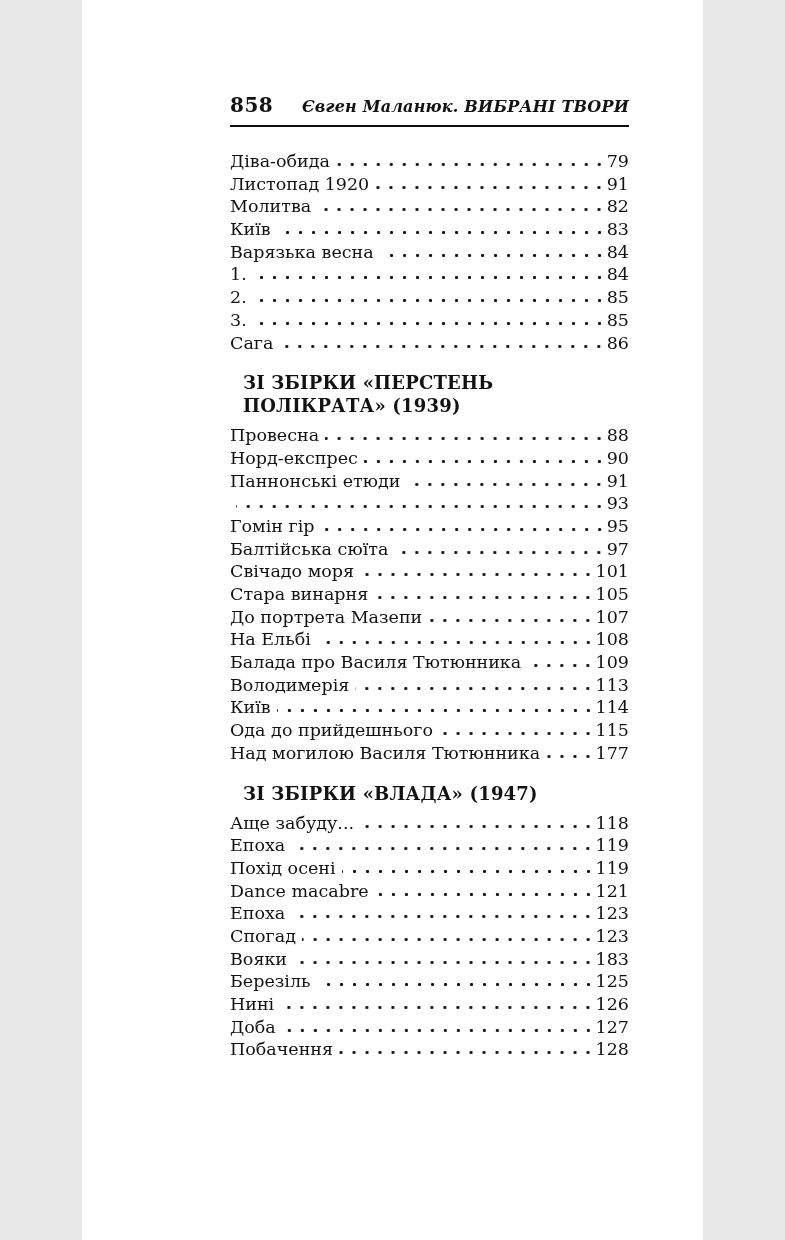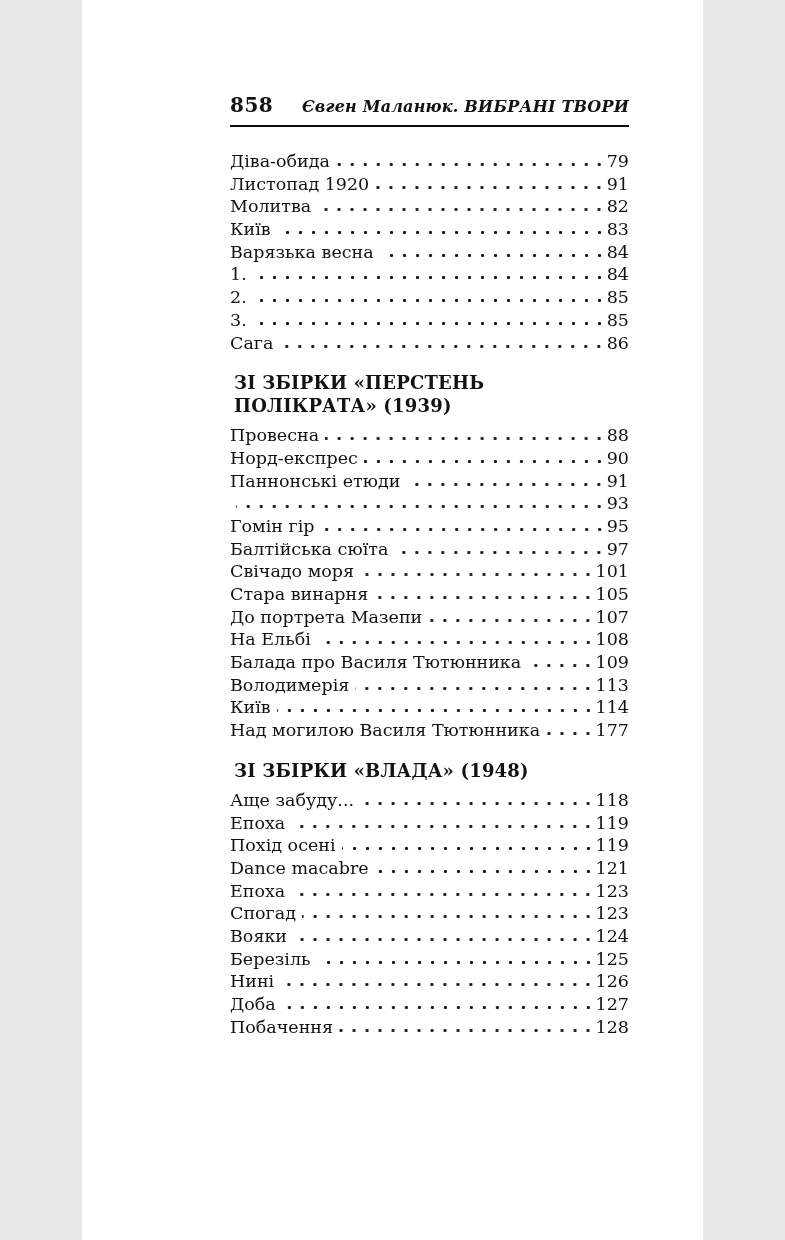--- a/index.html
+++ b/index.html
@@ -31,21 +31,21 @@
     font-weight: bold;
     font-style: italic;
     font-size: 16px;
     letter-spacing: 0.2px;
   }
   .toc { margin-top: 23px; }
   .toc-section { margin: 0; }
   .section-heading {
     font-size: 18px;
     font-weight: bold;
-    margin: 17px 0 7px 4px;
+    margin: 17px 0 7px 13px;
     line-height: 23px;
     letter-spacing: 0.2px;
   }
   .toc-row {
     display: flex;
     align-items: baseline;
     font-size: 17.5px;
     line-height: 22.7px;
     height: 22.7px;
   }
@@ -178,27 +178,32 @@
           <span class="toc-title">Володимерія</span>
           <span class="dot-leader"></span>
           <span class="toc-page">113</span>
         </div>
         <div class="toc-row">
           <span class="toc-title">Київ</span>
           <span class="dot-leader"></span>
           <span class="toc-page">114</span>
         </div>
         <div class="toc-row">
+          <span class="toc-title">Ода до прийдешнього</span>
+          <span class="dot-leader"></span>
+          <span class="toc-page">115</span>
+        </div>
+        <div class="toc-row">
           <span class="toc-title">Над могилою Василя Тютюнника</span>
           <span class="dot-leader"></span>
           <span class="toc-page">177</span>
         </div>
       </div>
       <div class="toc-section">
-        <div class="section-heading">ЗІ ЗБІРКИ «ВЛАДА» (1948)</div>
+        <div class="section-heading">ЗІ ЗБІРКИ «ВЛАДА» (1947)</div>
         <div class="toc-row">
           <span class="toc-title">Аще забуду...</span>
           <span class="dot-leader"></span>
           <span class="toc-page">118</span>
         </div>
         <div class="toc-row">
           <span class="toc-title">Епоха</span>
           <span class="dot-leader"></span>
           <span class="toc-page">119</span>
         </div>
@@ -218,21 +223,21 @@
           <span class="toc-page">123</span>
         </div>
         <div class="toc-row">
           <span class="toc-title">Спогад</span>
           <span class="dot-leader"></span>
           <span class="toc-page">123</span>
         </div>
         <div class="toc-row">
           <span class="toc-title">Вояки</span>
           <span class="dot-leader"></span>
-          <span class="toc-page">124</span>
+          <span class="toc-page">183</span>
         </div>
         <div class="toc-row">
           <span class="toc-title">Березіль</span>
           <span class="dot-leader"></span>
           <span class="toc-page">125</span>
         </div>
         <div class="toc-row">
           <span class="toc-title">Нині</span>
           <span class="dot-leader"></span>
           <span class="toc-page">126</span>

